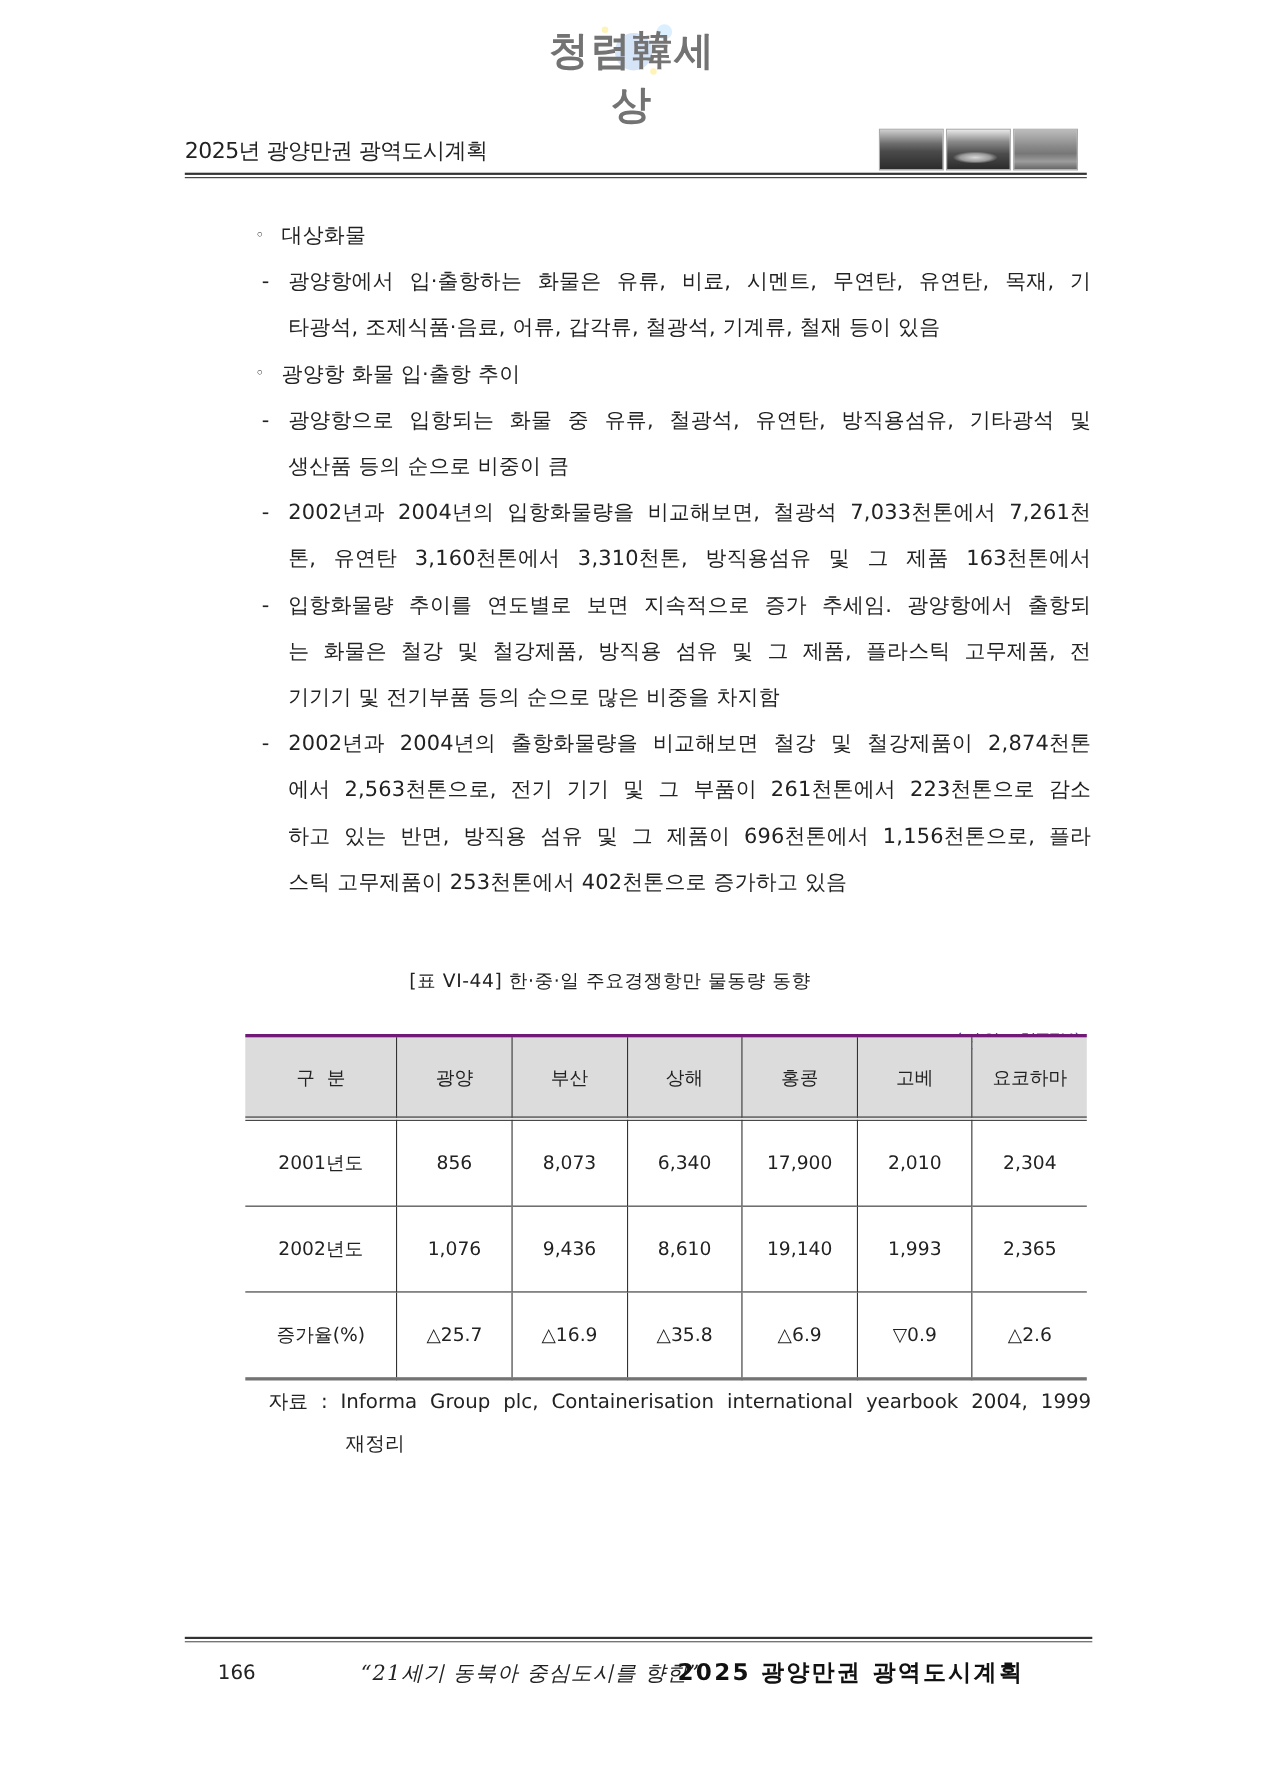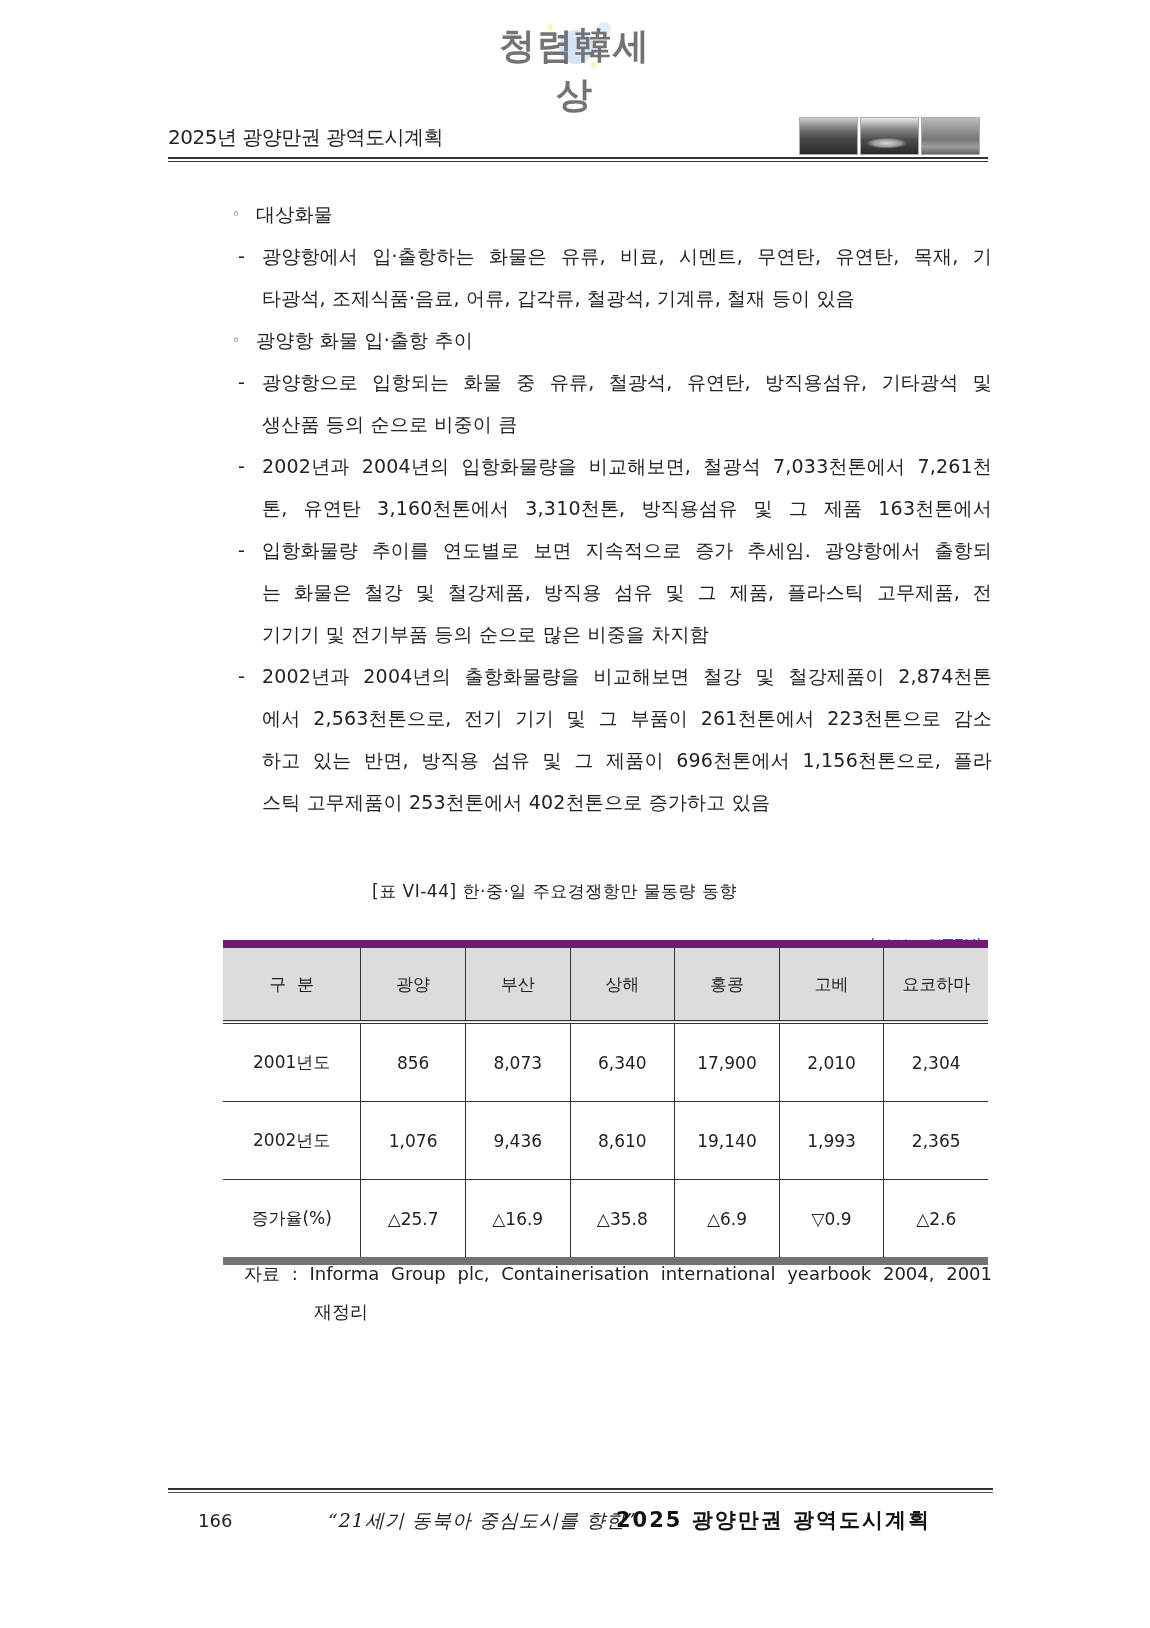--- a/index.html
+++ b/index.html
@@ -33,25 +33,25 @@
   .dash-mark { display: inline-block; width: 24px; }
   .cont { padding-left: 32px; }
   .just { text-align: justify; text-align-last: justify; }
 
   .table-caption { position: absolute; left: 372px; top: 880px; font-size: 17px; color: #222; letter-spacing: 0.5px; }
   .table-unit { position: absolute; left: 850px; top: 895px; width: 133px; text-align: right; font-size: 17px; color: #1d4ed8; margin-top: 40px; }
 
   table.data { position: absolute; left: 223px; top: 940px; width: 765px; border-collapse: collapse; font-size: 17px; color: #222; }
   table.data th, table.data td { border-left: 1px solid #333; text-align: center; padding: 0; }
   table.data th:first-child, table.data td:first-child { border-left: none; }
-  table.data thead tr { border-top: 8px solid #701a75; background: #dcdcdc; }
+  table.data thead tr { border-top: 3px solid #701a75; background: #dcdcdc; }
   table.data th { height: 72px; font-weight: normal; }
   table.data thead tr:last-child { border-bottom: 4px double #333; }
   table.data tbody tr { border-bottom: 1px solid #333; }
-  table.data tbody tr:last-child { border-bottom: 8px solid #737373; }
+  table.data tbody tr:last-child { border-bottom: 3px solid #737373; }
   table.data td { height: 77px; }
   .col0 { width: 138px; } .colx { width: 104px; }
 
   .source { position: absolute; left: 244px; top: 1262px; width: 748px; font-size: 18px; color: #222; }
   .source-line1 { white-space: nowrap; text-align: justify; text-align-last: justify; }
   .source-line2 { padding-left: 70px; margin-top: 14px; }
 
   .footer-rule1 { position: absolute; left: 168px; top: 1488px; width: 825px; height: 2px; background: #333; }
   .footer-rule2 { position: absolute; left: 168px; top: 1492px; width: 825px; height: 1px; background: #555; }
   .page-number { position: absolute; left: 198px; top: 1510px; font-size: 18px; color: #222; }
@@ -157,21 +157,21 @@
       <td>△16.9</td>
       <td>△35.8</td>
       <td>△6.9</td>
       <td>▽0.9</td>
       <td>△2.6</td>
     </tr>
   </tbody>
 </table>
 
 <div class="source">
-  <div class="source-line1">자료 : Informa Group plc, Containerisation international yearbook 2004, 2001</div>
+  <div class="source-line1">자료 : Informa Group plc, Containerisation international yearbook 2004, 1999</div>
   <div class="source-line2">재정리</div>
 </div>
 
 <div class="footer-rule1"></div>
 <div class="footer-rule2"></div>
 <div class="page-number">166</div>
 <div class="footer-slogan">“21세기 동북아 중심도시를 향한”</div>
 <div class="footer-title">2025 광양만권 광역도시계획</div>
 
 </body></html>

